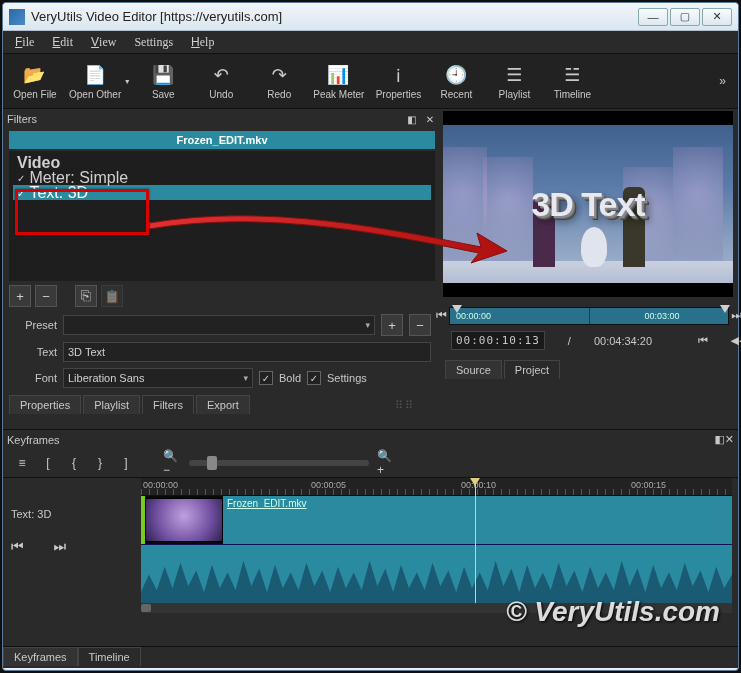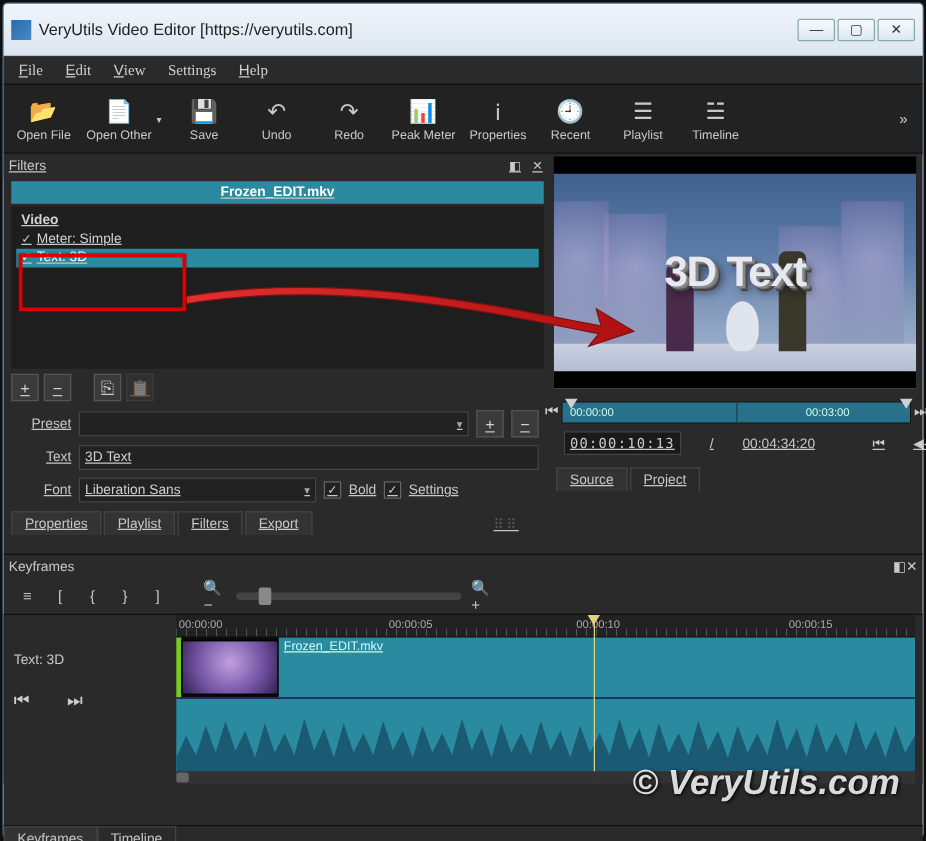--- a/index.html
+++ b/index.html
@@ -1,43 +1,43 @@
 <!DOCTYPE html>
 <html><head>
 <meta charset="utf-8">
 <style>
 * { margin:0; padding:0; box-sizing:border-box; font-family:"Segoe UI",Tahoma,sans-serif; }
 body { background:#111; width:741px; height:673px; overflow:hidden; position:relative; }
 .win { width:737px; height:669px; margin:2px; background:#e8eef4; border:1px solid #5a7a9a; border-radius:4px; box-shadow:0 0 4px rgba(0,0,0,.3); }
-.titlebar { height:42px; background:linear-gradient(#f0f5fa,#dce6f0); display:flex; align-items:center; padding:0 6px; border-bottom:1px solid #b0c0d0; border-radius:4px 4px 0 0; }
+.titlebar { height:28px; background:linear-gradient(#f0f5fa,#dce6f0); display:flex; align-items:center; padding:0 6px; border-bottom:1px solid #b0c0d0; border-radius:4px 4px 0 0; }
 .title-icon { width:16px; height:16px; background:linear-gradient(135deg,#2a6aa8,#4a8ac8); margin-right:6px; }
 .title-text { flex:1; font-size:13px; color:#222; }
 .winbtns { display:flex; gap:2px; }
 .winbtn { width:30px; height:18px; border:1px solid #8aa; background:linear-gradient(#f8fbff,#dce8f0); border-radius:2px; display:flex; align-items:center; justify-content:center; font-size:11px; color:#333; }
 .client { background:#2a2a2a; height:637px; position:relative; color:#c8c8c8; font-family:"DejaVu Sans Mono","Courier New",monospace; font-size:11px; }
 .menubar { height:22px; background:#2a2a2a; display:flex; align-items:center; padding:0 4px; gap:2px; }
 .menuitem { padding:2px 8px; color:#d0d0d0; font-size:12px; font-family:"Segoe UI"; }
 .menuitem .u { text-decoration:underline; }
 .toolbar { height:56px; background:#222; display:flex; align-items:center; padding:0 4px; gap:2px; border-top:1px solid #111; border-bottom:1px solid #111; }
 .tbtn { display:flex; flex-direction:column; align-items:center; justify-content:center; min-width:56px; height:52px; color:#c8c8c8; gap:2px; padding:0 4px; }
 .tbtn .ic { font-size:18px; height:24px; display:flex; align-items:center; justify-content:center; }
 .tbtn .lbl { font-size:10px; white-space:nowrap; }
 .tbtn.dd::after { content:"▾"; font-size:8px; margin-left:2px; }
 .tbtn.dd { flex-direction:row; }
 .tbtn.dd > .col { display:flex; flex-direction:column; align-items:center; gap:2px; }
 .toolbar .more { margin-left:auto; color:#c8c8c8; font-size:12px; padding:0 8px; }
-.pane-row { display:flex; height:320px;text-decoration:underline; }
+.pane-row { display:flex; height:320px; }
 .left { width:438px; display:flex; flex-direction:column; }
 .right { width:296px; display:flex; flex-direction:column; }
 .panel-head { height:20px; background:#2a2a2a; display:flex; align-items:center; padding:0 4px; color:#c8c8c8; font-size:11px; }
 .panel-head .spacer { flex:1; }
 .panel-head .picon { width:14px; height:14px; margin-left:4px; display:flex; align-items:center; justify-content:center; font-size:10px; }
 .filters-title { background:#2a8aa0; color:#fff; text-align:center; height:18px; line-height:18px; font-weight:bold; margin:2px 6px 0 6px; font-size:11px; }
 .filter-list { height:130px; background:#1e1e1e; margin:2px 6px 0 6px; padding:4px 4px; position:relative; overflow:hidden; }
-.filter-item { height:15px; line-height:15px; padding:0 4px; color:#d0d0d0; font-size:11px; display:flex; align-items:center; gap:4px;text-align:right; }
+.filter-item { height:15px; line-height:15px; padding:0 4px; color:#d0d0d0; font-size:16px; display:flex; align-items:center; gap:4px;text-align:right; }
 .filter-item.cat { font-weight:bold; }
 .filter-item.sel { background:#2a8aa0; color:#fff; }
 .filter-item .chk::before { content:"✓"; color:#d0d0d0; font-size:10px; }
 .filter-item.sel .chk::before { color:#fff; }
 .redbox { position:absolute; border:3px solid #d00; box-shadow:0 0 2px rgba(0,0,0,.6); pointer-events:none; z-index:50; }
 .arrow { position:absolute; z-index:49; pointer-events:none; }
 .filter-tools { display:flex; gap:4px; padding:4px 6px; align-items:center; }
 .sqbtn { width:22px; height:22px; background:#3a3a3a; border:1px solid #555; display:flex; align-items:center; justify-content:center; color:#d0d0d0; font-size:13px; }
 .sqbtn.disabled { opacity:.4; }
 .form-row { display:flex; align-items:center; padding:3px 10px; gap:6px; font-size:11px; }

